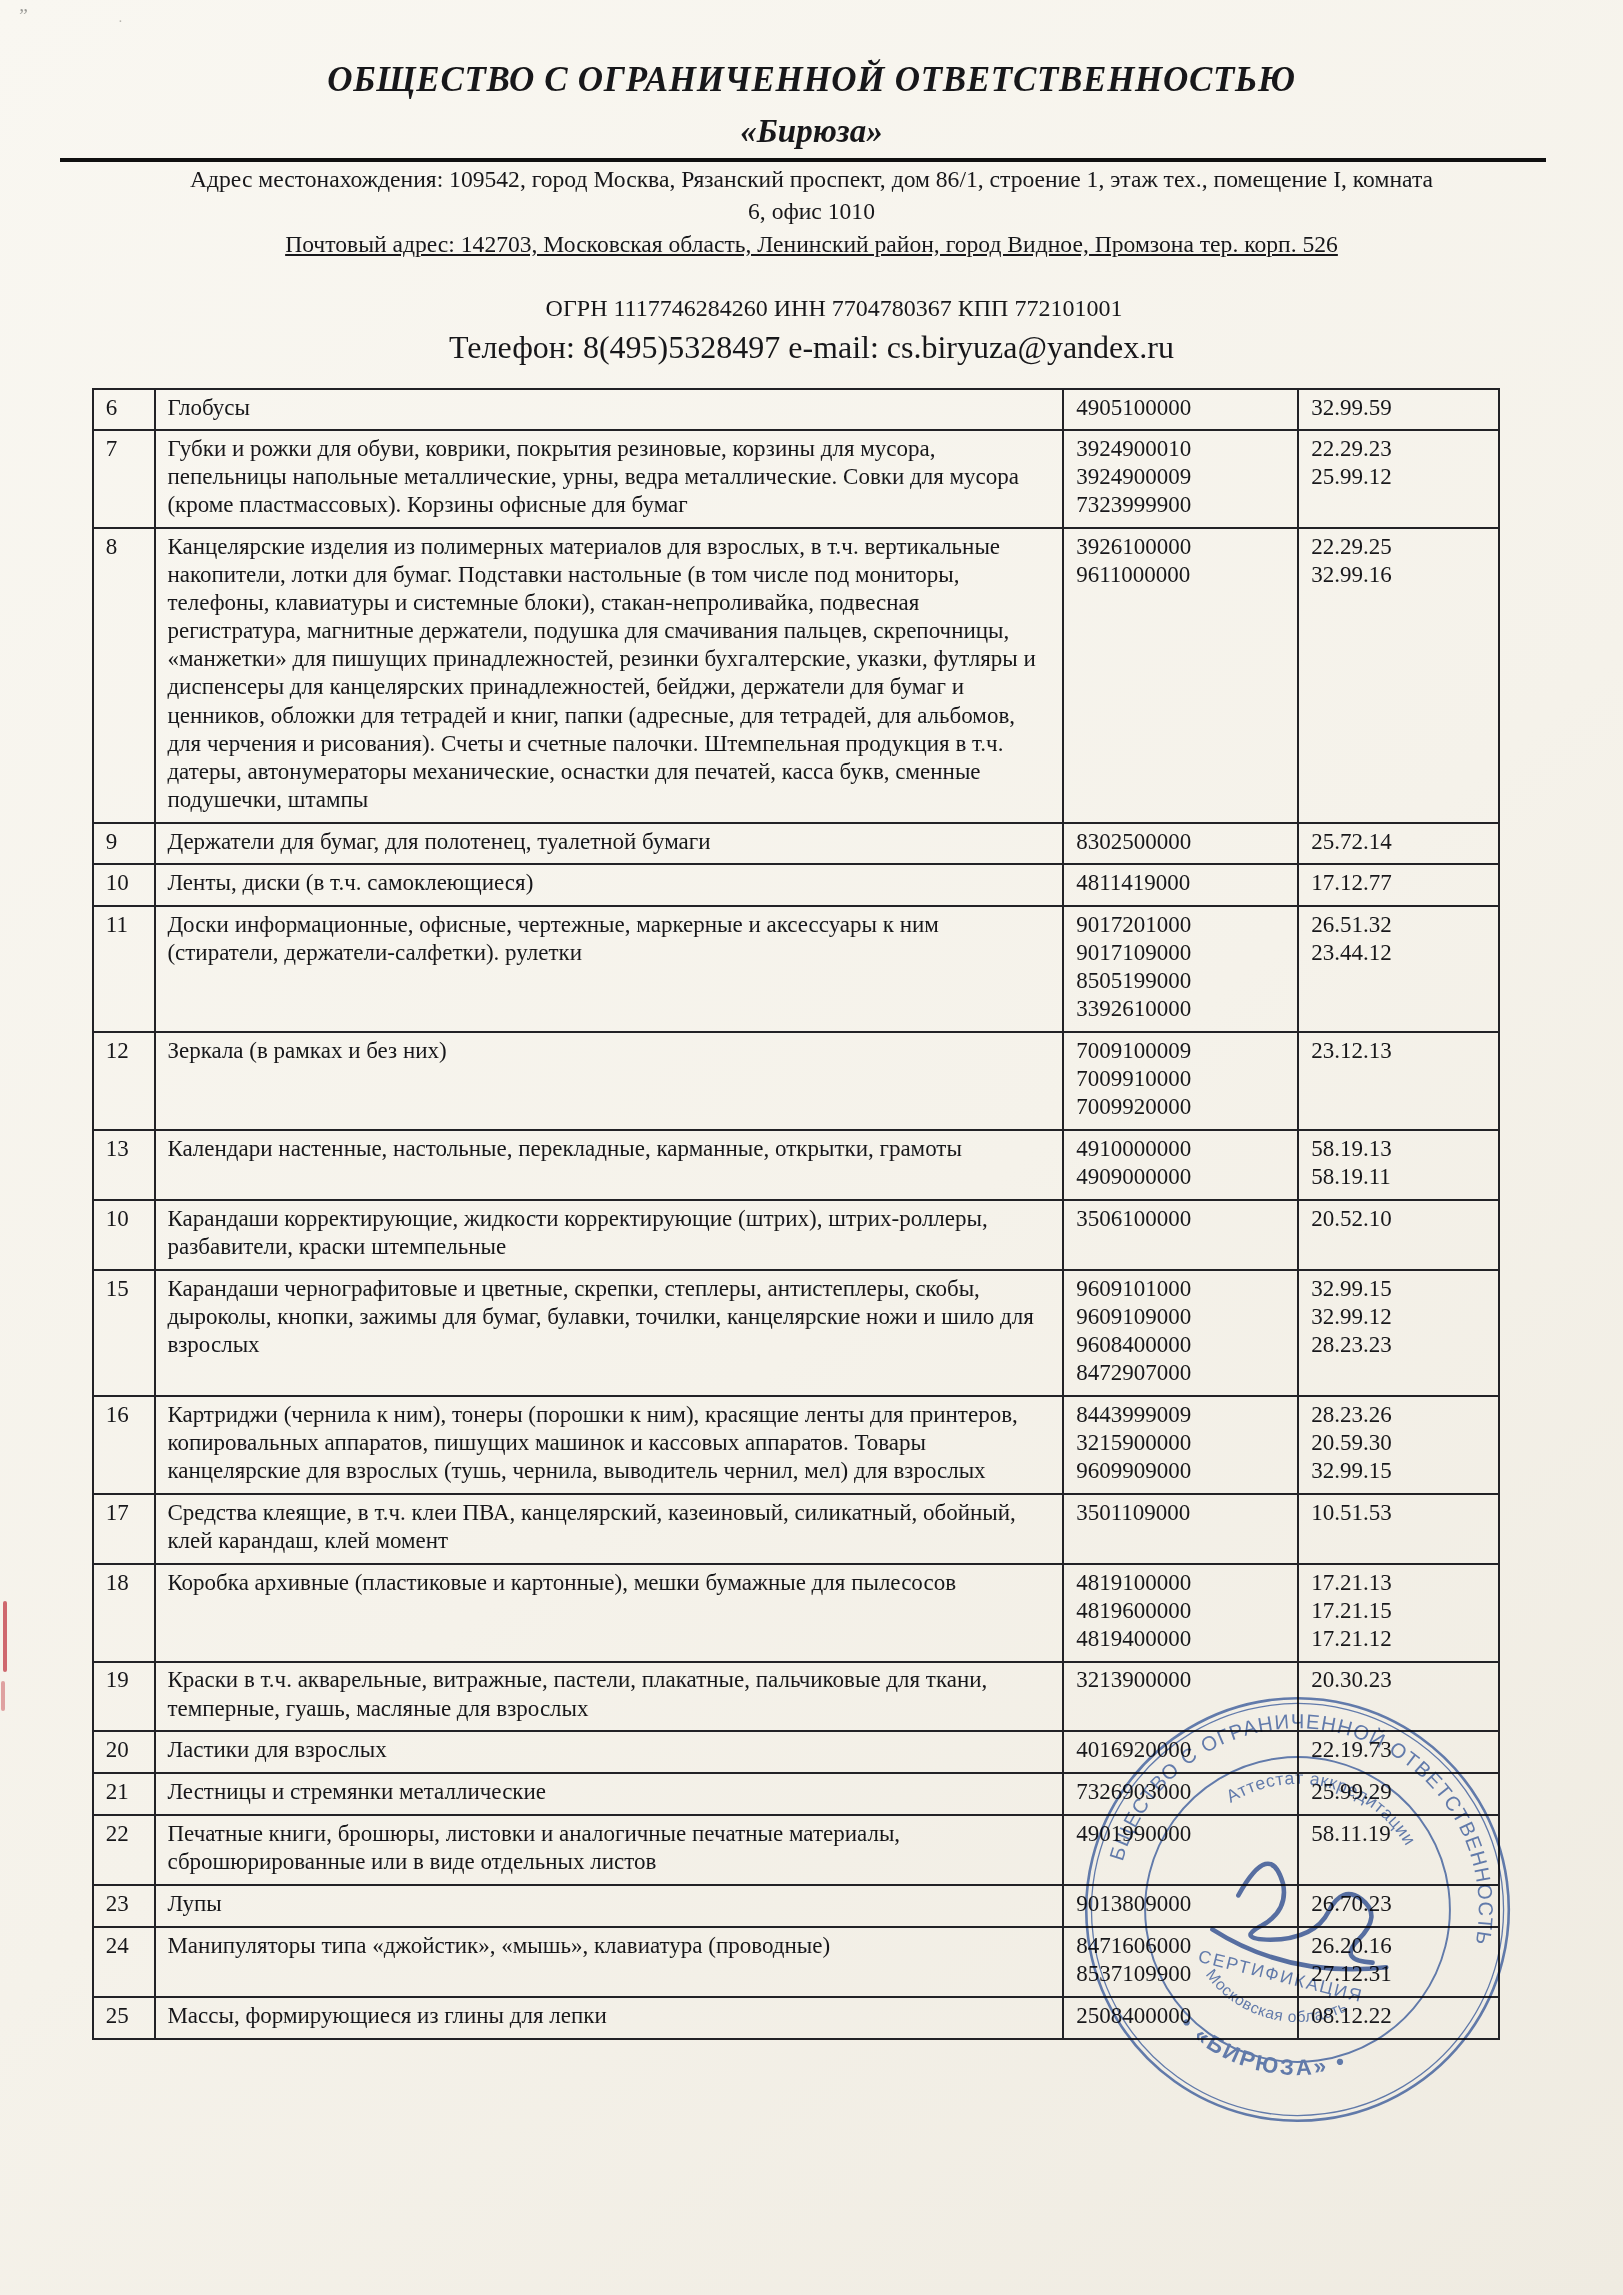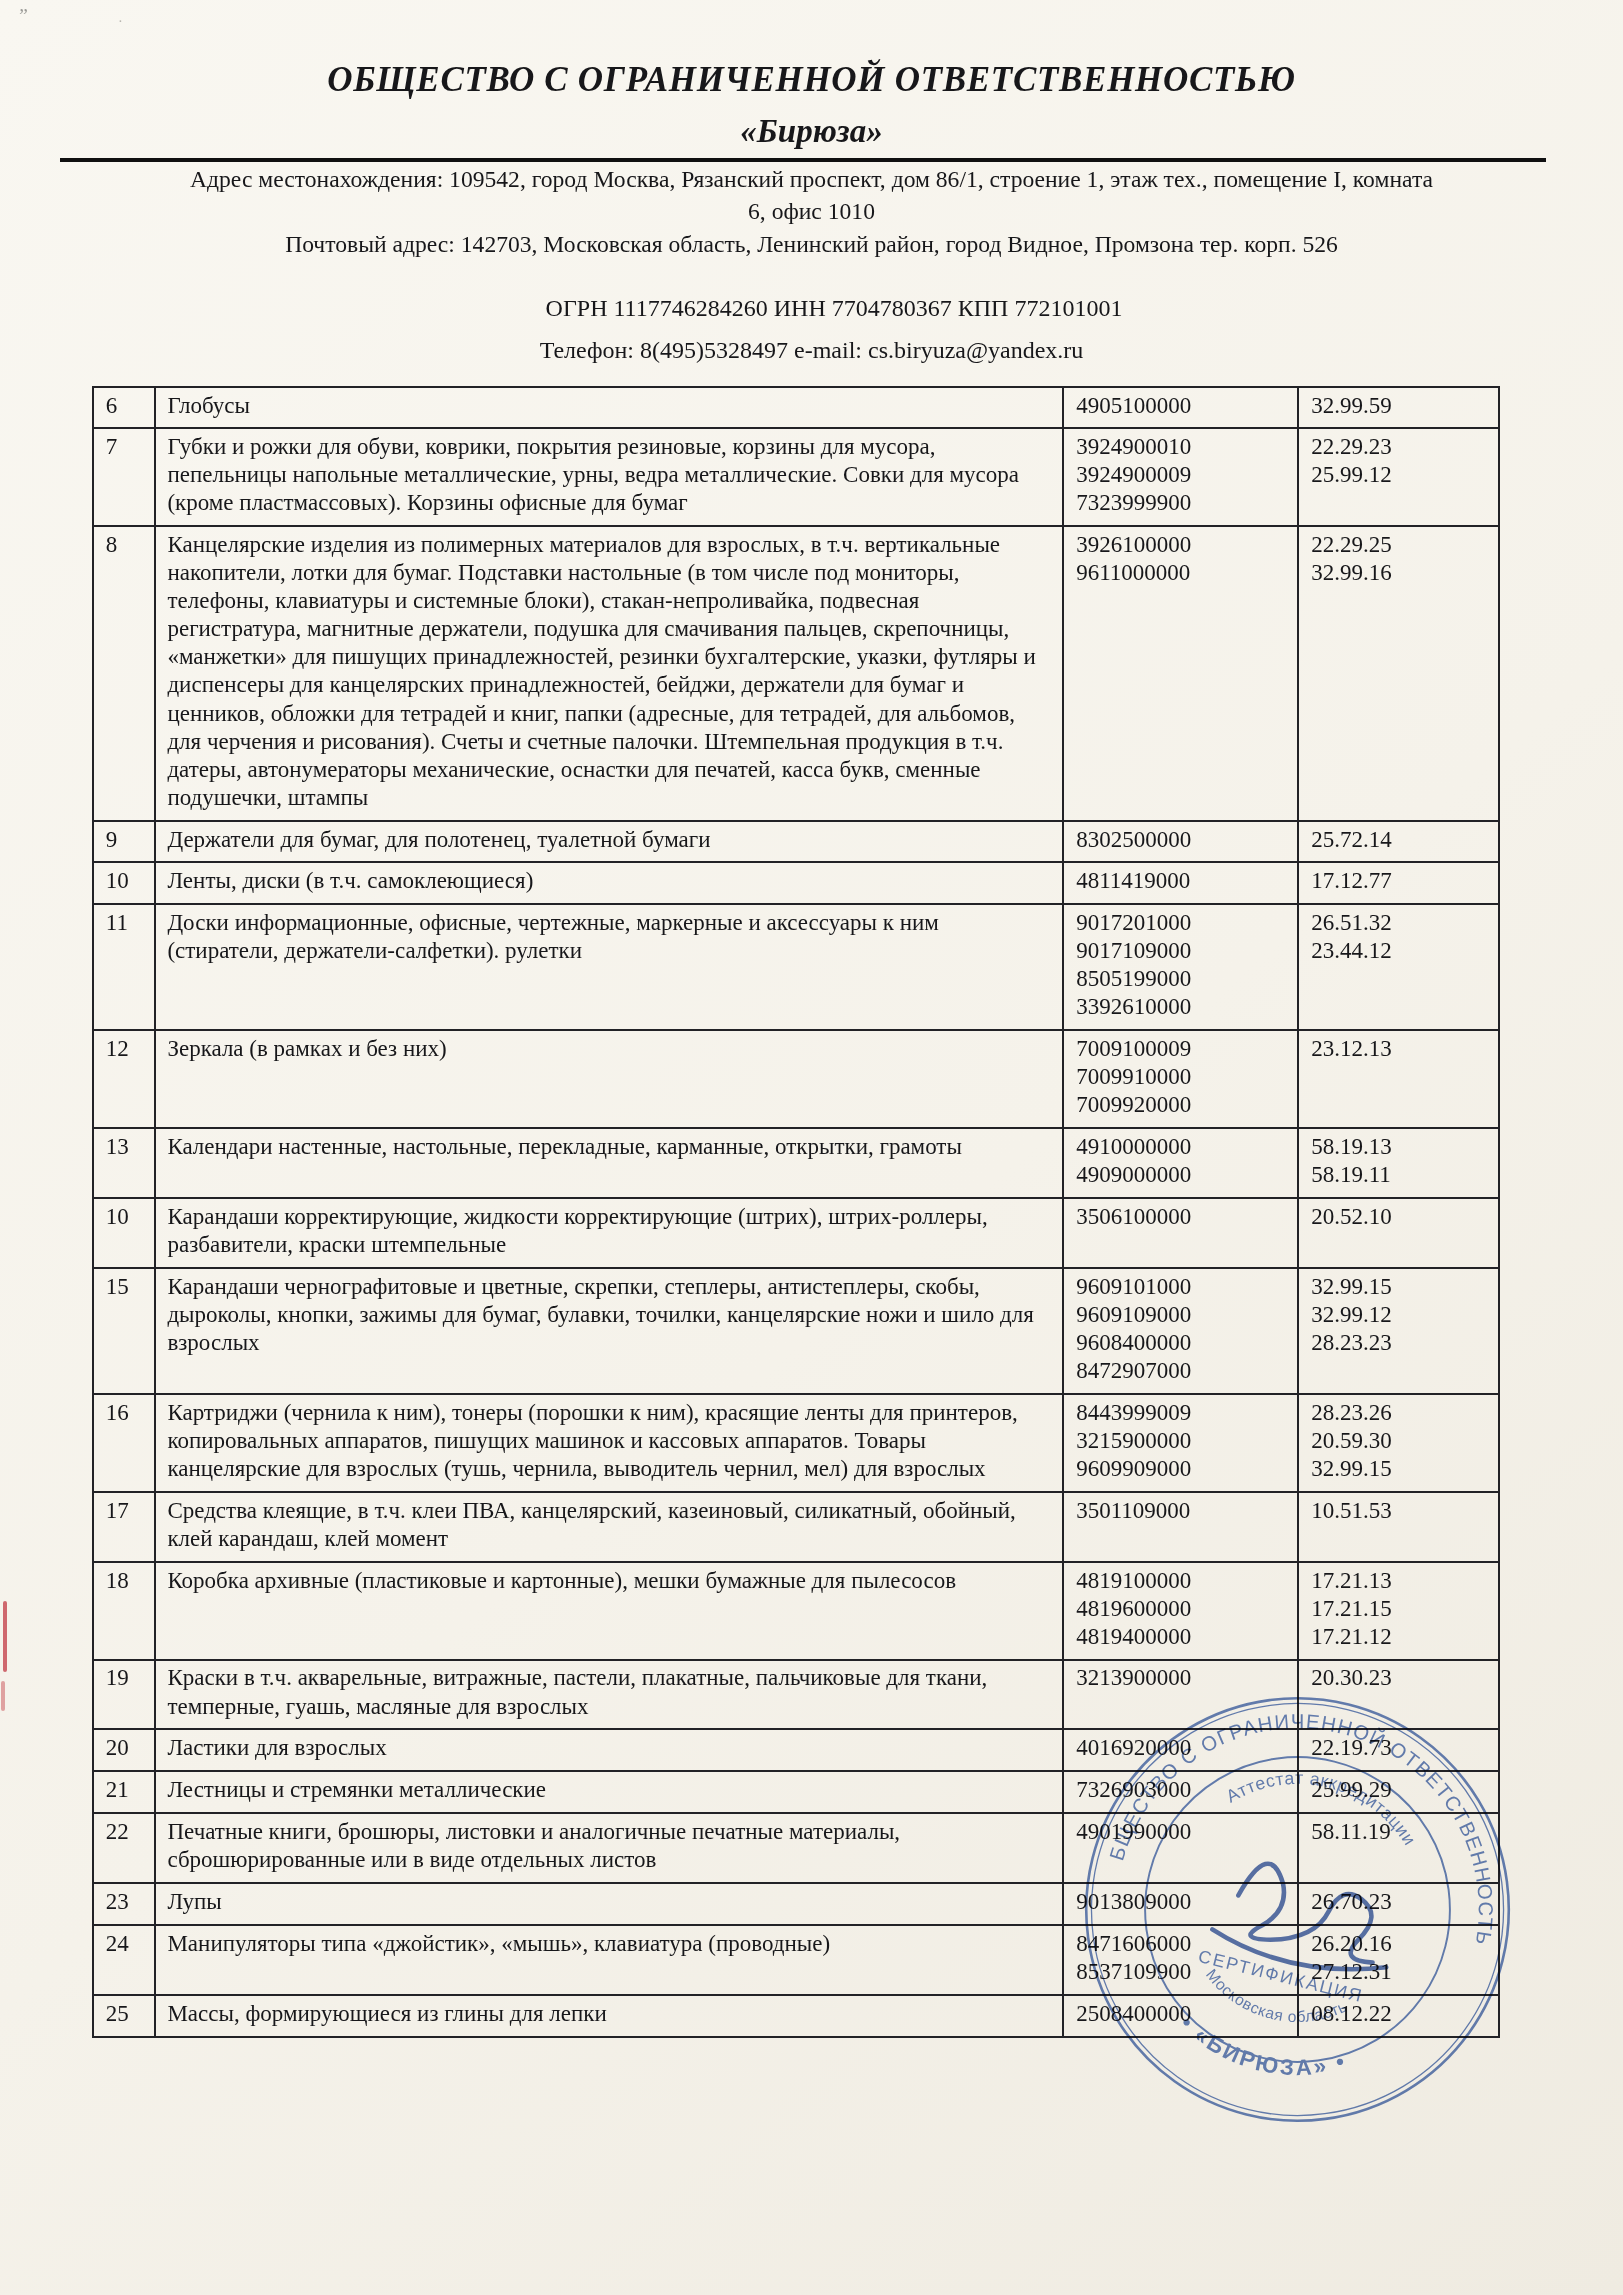--- a/index.html
+++ b/index.html
@@ -10,23 +10,23 @@
     background:linear-gradient(140deg,#f9f7f1 0%, #f5f2ea 55%, #efebe1 100%);
     color:#17171a; overflow:hidden;
   }
   .pencil-mark { position:absolute; left:17px; top:5.2px; color:#9a9a96; font-size:19.6px; font-style:italic; }
   .pencil-dot  { position:absolute; left:118px; top:13px; color:#b9b7b0; font-size:14.4px; }
   .header { padding-top:60px; text-align:center; }
   .title   { font-size:35px; font-weight:bold; font-style:italic; letter-spacing:0.7px; }
   .subtitle{ font-size:33px; font-weight:bold; font-style:italic; margin-top:13px; }
   .rule { height:3.9px; background:#101010; margin:7.9px 77px 0 60px; }
   .addr1 { margin:2px auto 0 auto; max-width:1243px; font-size:23.6px; line-height:1.35; }
-  .addr2 { margin:1.3px auto 0 auto; max-width:1374px; font-size:23.6px; line-height:1.35; }
+  .addr2 { margin:1.3px auto 0 auto; max-width:1374px; font-size:23.6px; line-height:1.35;text-decoration:underline; }
   .reg     { margin-top:34px; font-size:24px;padding-left:45px; }
-  .contact { margin-top:15px;  font-size:24px; }
+  .contact { margin-top:7px;  font-size:32px; }
   table.products {
     border-collapse:collapse; table-layout:fixed;
     margin:22px 0 0 92px; width:1408px;
   }
   table.products td {
     border:2px solid #222226; vertical-align:top;
     font-size:23px; line-height:1.22; padding:3.9px 10.5px 7.9px 11.8px;
   }
   td.num  { width:59px;  padding-left:9.2px; }
   td.desc { width:870px; }

